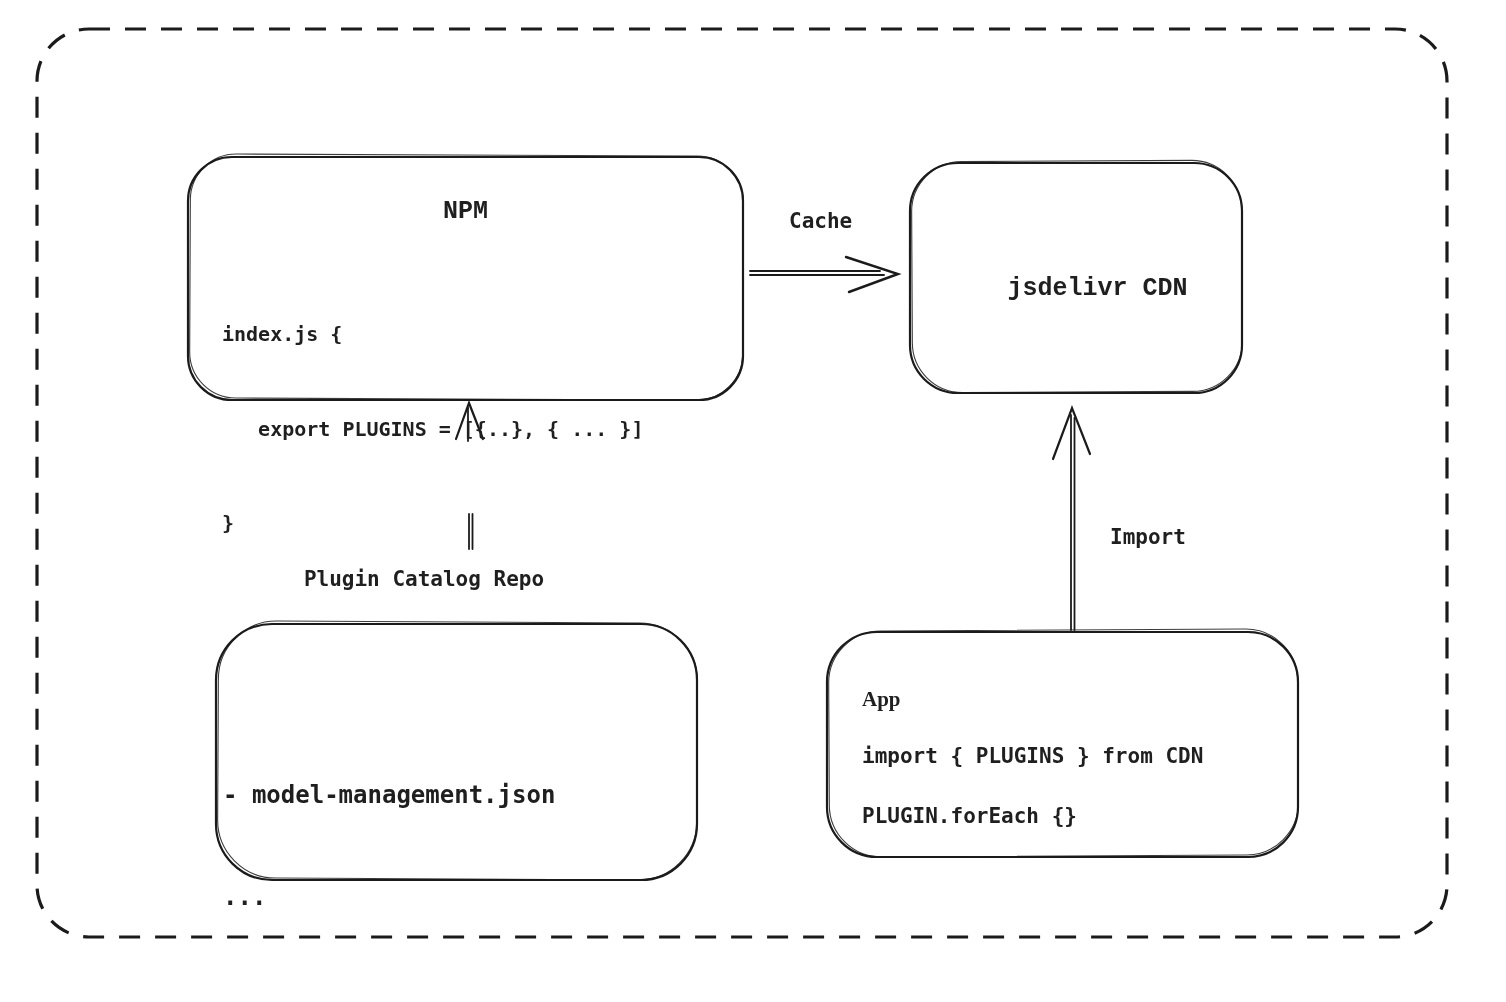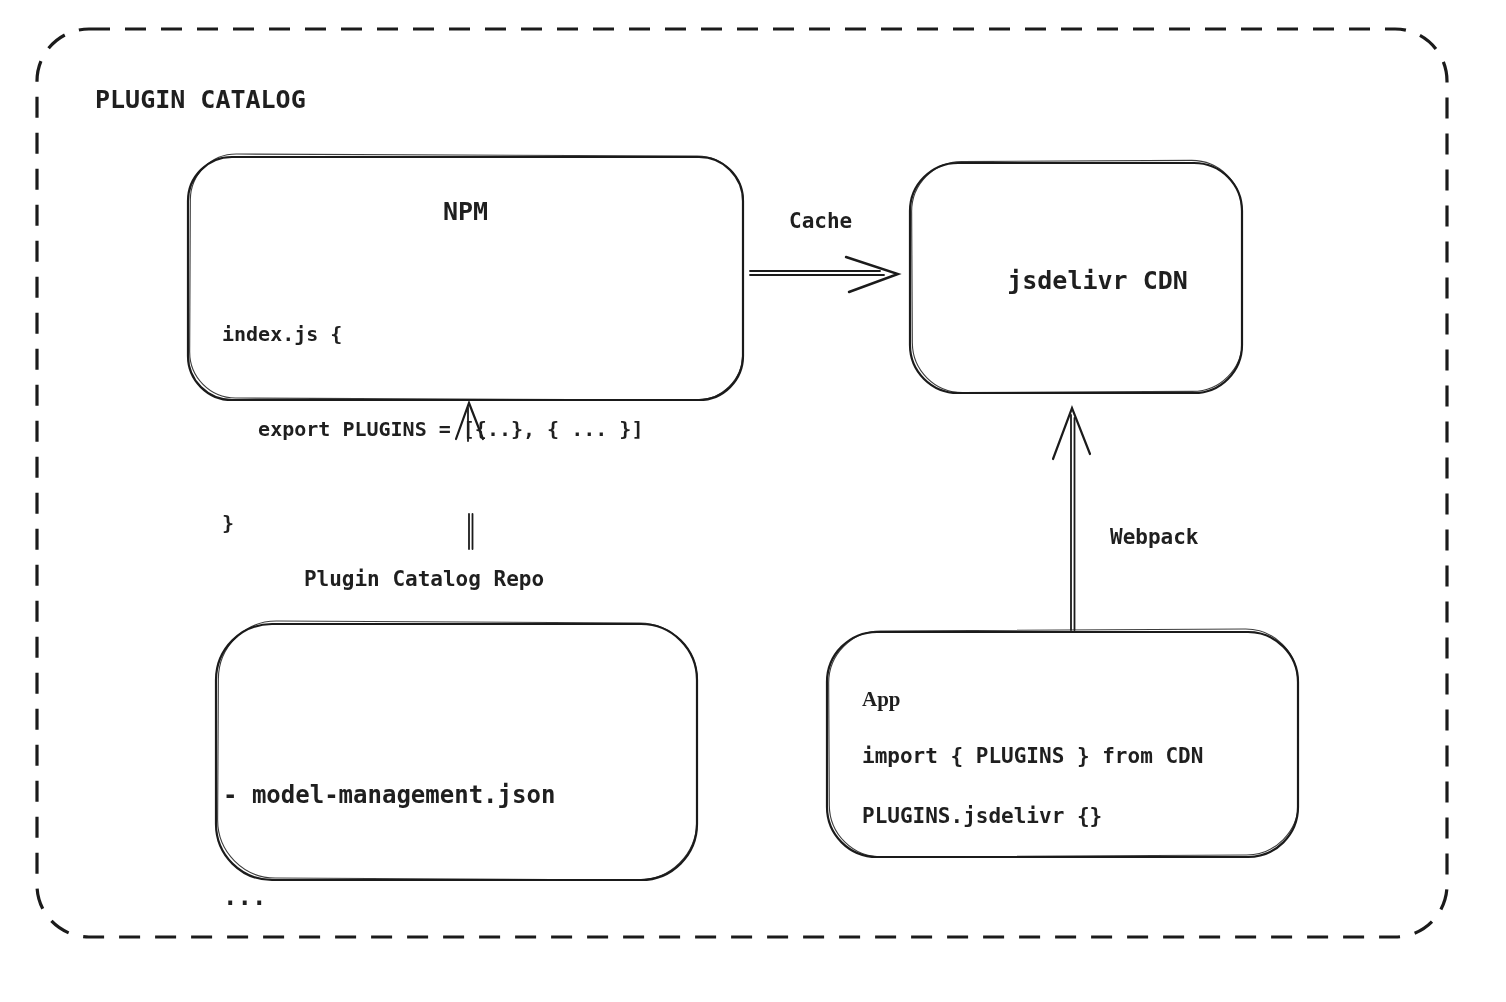--- a/index.html
+++ b/index.html
@@ -7,21 +7,21 @@
     position:relative;
     width:1506px;height:1002px;
     background:#ffffff;
     font-family:"DejaVu Sans Mono","Liberation Mono",monospace;
     font-weight:700;
     color:#1f1f1f;
     overflow:hidden;
   }
   .layer{position:absolute;left:0;top:0;width:1506px;height:1002px;}
   .t{position:absolute;white-space:pre;letter-spacing:0;}
-  .center{text-align:center;}
+  .center{text-align:center;font-family:Liberation Mono, monospace;}
   .f25{font-size:25px;line-height:30px;}
   .f24{font-size:21px;line-height:30px;}
   .f22{font-size:20px;line-height:31.5px;}
   .files{font-size:24px;line-height:34px;}
   svg *{vector-effect:non-scaling-stroke;}
 </style>
 </head>
 <body>
 
 <div class="canvas">
@@ -63,39 +63,38 @@
       <path d="M472.5 514 L472.5 549" stroke-width="1.8"></path>
     </g>
 
     <g stroke-linecap="round">
       <path d="M1071 630 L1071 415" stroke-width="1.8"></path>
       <path d="M1074.5 630 L1074.5 418" stroke-width="1.8"></path>
       <path d="M1053 459 L1072 408 L1090 454" stroke-width="2.2"></path>
     </g>
   </svg>
 
-  <div class="t f25" style="left:95px;top:85px;">PLUGIN CATALOG</div>
 
   <div class="t f25 center" style="left:188px;top:197px;width:555px;">NPM</div>
   <div class="t f22" style="left:222px;top:256px;">
     <div>index.js {</div>
     <div>   export PLUGINS = [{..}, { ... }]</div>
     <div>}</div>
   </div>
 
-  <div class="t f25 center" style="left:910px;top:266px;width:375px;">jsdelivr CDN</div>
+  <div class="t f25 center" style="left:910px;top:274px;width:375px;">jsdelivr CDN</div>
 
   <div class="t f24" style="left:789px;top:206px;">Cache</div>
 
 
   <div class="t f24" style="left:424px;top:564px;transform:translateX(-50%);">Plugin Catalog Repo</div>
   <div class="t files" style="left:223px;top:710px;">
     <div>- model-management.json</div>
     <div>...</div>
   </div>
 
-  <div class="t f24" style="left:1110px;top:522px;">Webpack</div>
+  <div class="t f24" style="left:1110px;top:522px;">Import</div>
 
   <div class="t f24" style="left:862px;top:684px;font-family:Liberation Serif, serif;">App</div>
   <div class="t f24" style="left:862px;top:741px;">import { PLUGINS } from CDN</div>
-  <div class="t f24" style="left:862px;top:801px;">PLUGINS.jsdelivr {}</div>
+  <div class="t f24" style="left:862px;top:801px;">PLUGIN.forEach {}</div>
 
 </div>
 
 </body></html>

